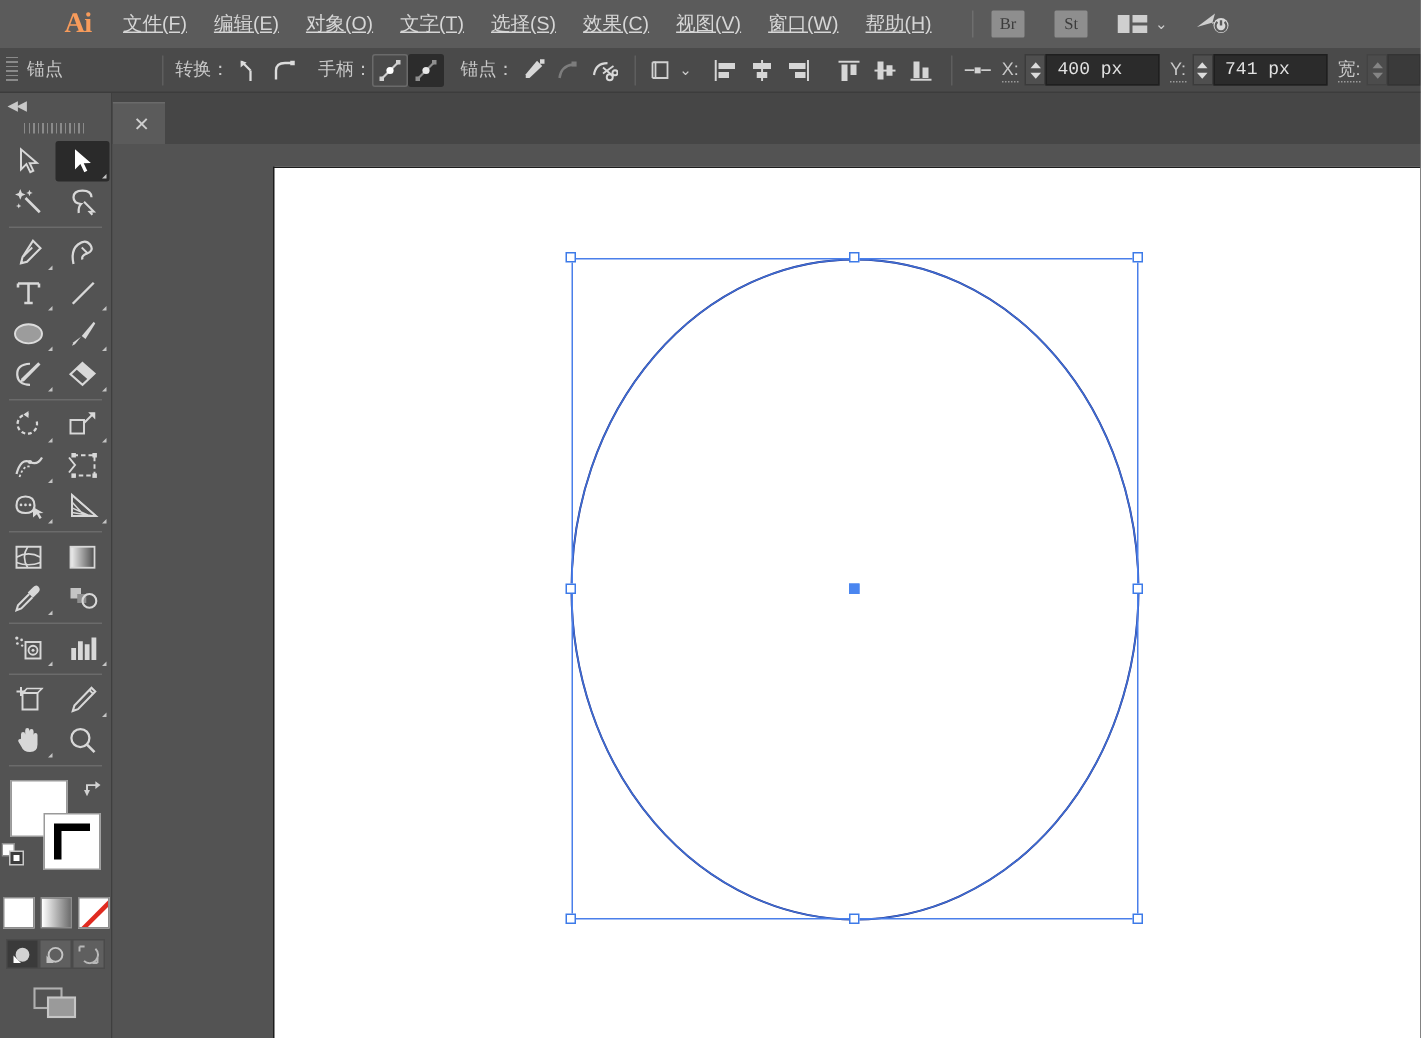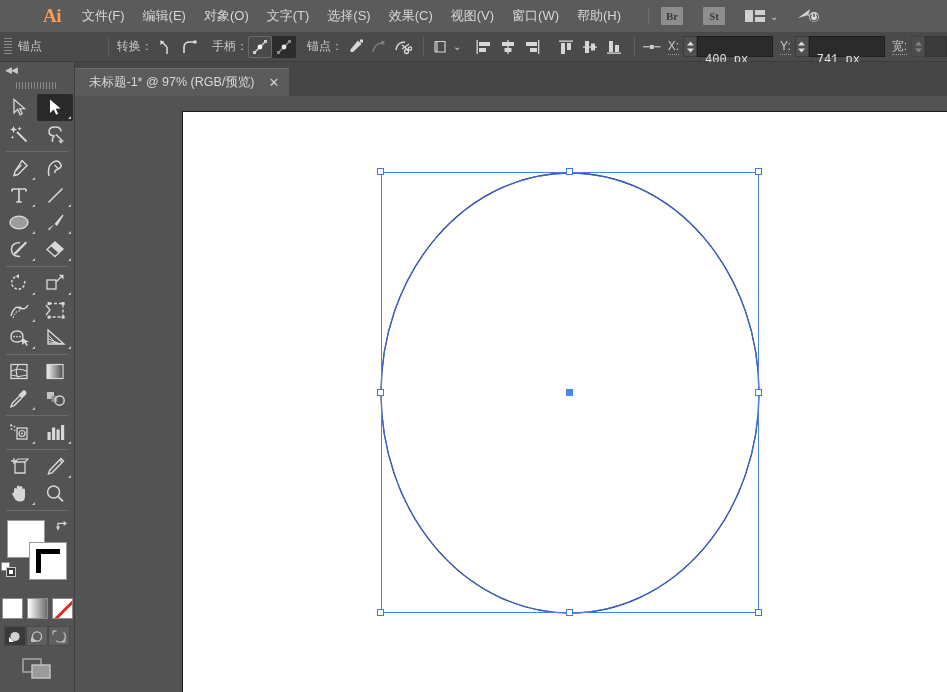--- a/index.html
+++ b/index.html
@@ -20,29 +20,29 @@
   }
   .ai-logo {
     width: 42px; height: 32px;
     display: flex; align-items: center; justify-content: center;
     color: #f79b5b; font-size: 19px; font-weight: bold;
     font-family: "Liberation Serif", serif;
     letter-spacing: -0.5px;
   }
   .menu-item {
     padding: 0 9px; height: 32px; line-height: 32px;
-    color: #d6d6d6; font-size: 13px; white-space: nowrap; cursor: default;
+    color: #d6d6d6; font-size: 13px; white-space: nowrap; cursor: default; text-decoration: underline;
   }
   .menu-sep {
     width: 1px; height: 18px; background: #6e6e6e; margin: 0 12px 0 18px;
   }
   .badge-btn {
     width: 22px; height: 18px; background: #8e8e8e; color: #3c3c3c;
     font-size: 11px; display: flex; align-items: center; justify-content: center;
-    margin-right: 20px; border-radius: 1px; font-weight: bold;
+    margin-right: 20px; border-radius: 1px; font-weight: normal;
     font-family: "Liberation Serif", serif;
   }
   .arrange-icon { display: flex; align-items: center; gap: 5px; margin-right: 4px; }
   .arrange-glyph { display: block; }
   .chev { color: #cfcfcf; font-size: 10px; }
   .search-icon { margin-left: 14px; display: block; }
 
   
   .controlbar {
     position: absolute; left: 0; top: 32px; width: 947px; height: 30px;
@@ -68,21 +68,21 @@
     display: flex; align-items: center; height: 21px;
     background: #2b2b2b; border: 1px solid #1f1f1f;
   }
   .stepper {
     width: 17px; height: 21px; background: #4f4f4f; border: 1px solid #3b3b3b;
     display: flex; flex-direction: column; align-items: center; justify-content: center;
     gap: 2px;
   }
   .stepper.disabled { opacity: 0.4; }
   .numval {
-    color: #e2e2e2; font-size: 12px; padding: 14px 8px 0 7px;
+    color: #e2e2e2; font-size: 12px; padding: 0 8px 0 7px;
     min-width: 74px; height: 21px; line-height: 21px;
     font-family: "Liberation Mono", monospace;
   }
   .dotlabel {
     color: #c8c8c8; font-size: 12px; margin: 0 4px 0 7px;
     border-bottom: 1px dotted #9a9a9a; padding-bottom: 1px; line-height: 14px;
   }
 
   
   .tabbar {
@@ -408,21 +408,20 @@
           <path d="M4.5 4.5 L1 0.5 L8 0.5 Z" fill="#dcdcdc"></path>
         </svg>
     </div>
     <div class="numfield" style="opacity:.5;min-width:22px">
       <div class="numval" style="min-width:10px"></div>
     </div>
   </div>
 
   <div class="tabbar">
     <div class="doctab">
-      <span class="doctab-title">未标题-1* @ 97% (RGB/预览)</span>
       <span class="doctab-close">✕</span>
     </div>
   </div>
 
   <div class="toolpanel">
     <div class="tp-collapse">◀◀</div>
     <div class="tp-grip">
         <i></i>
       </div>
 

